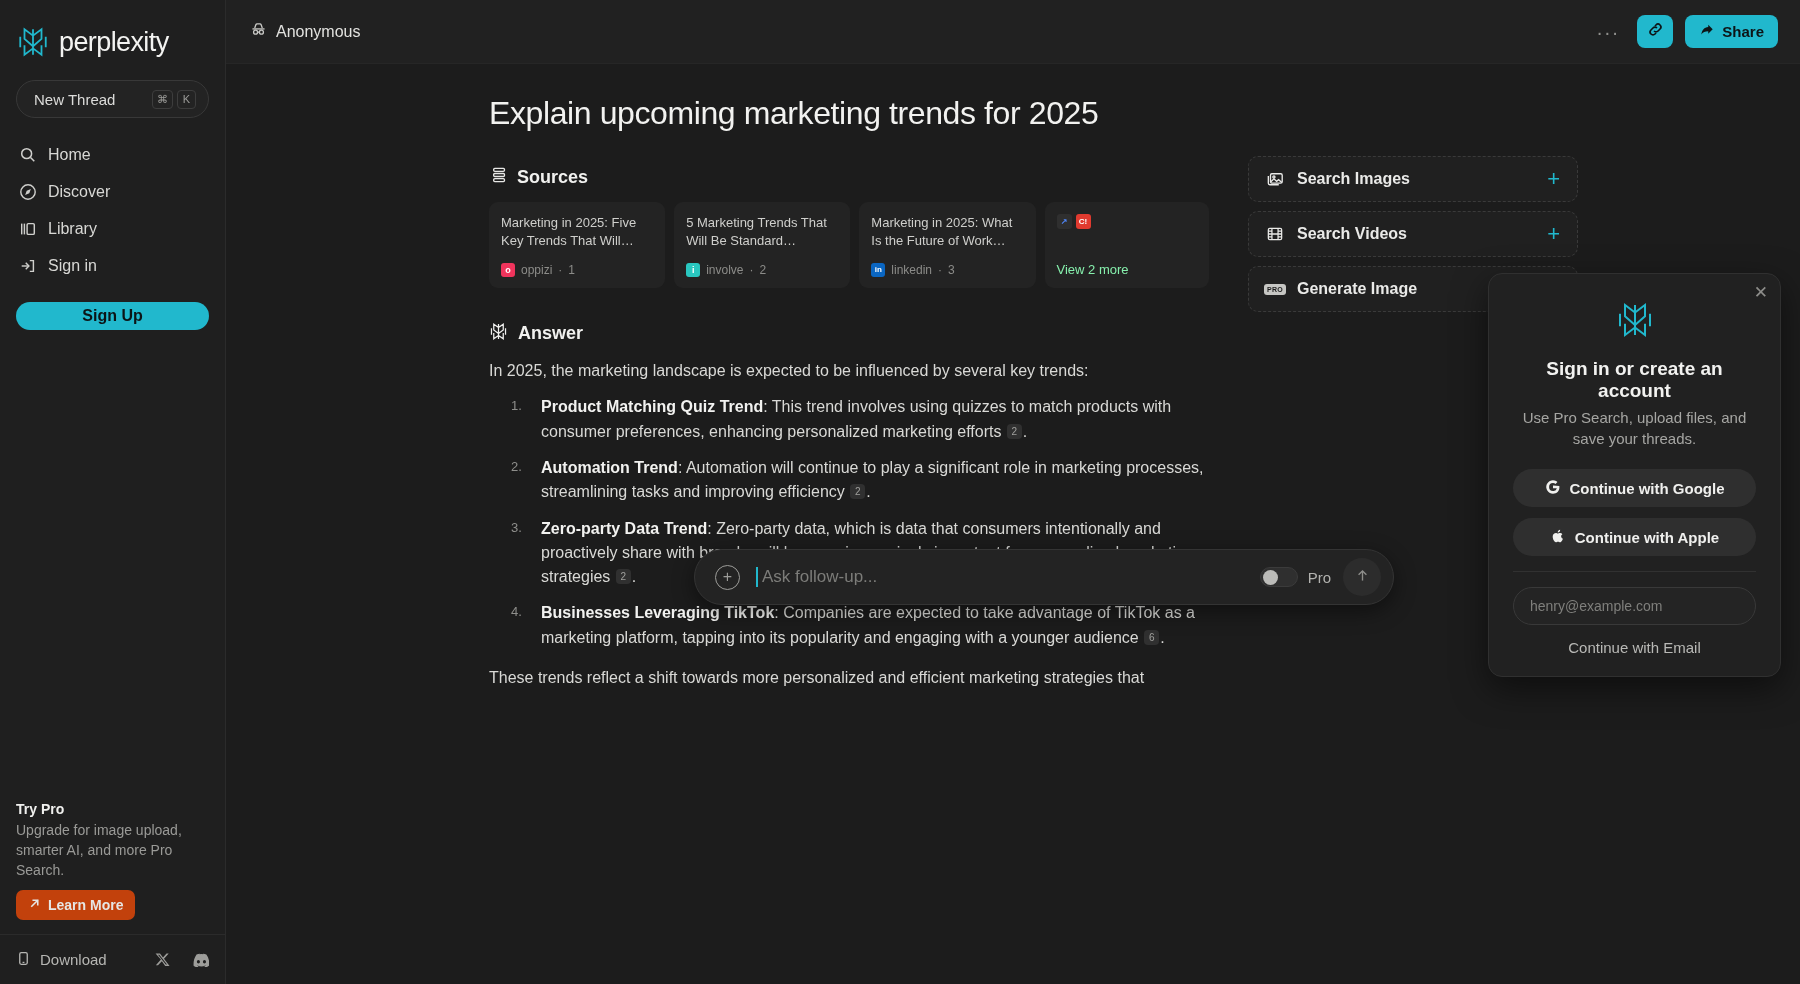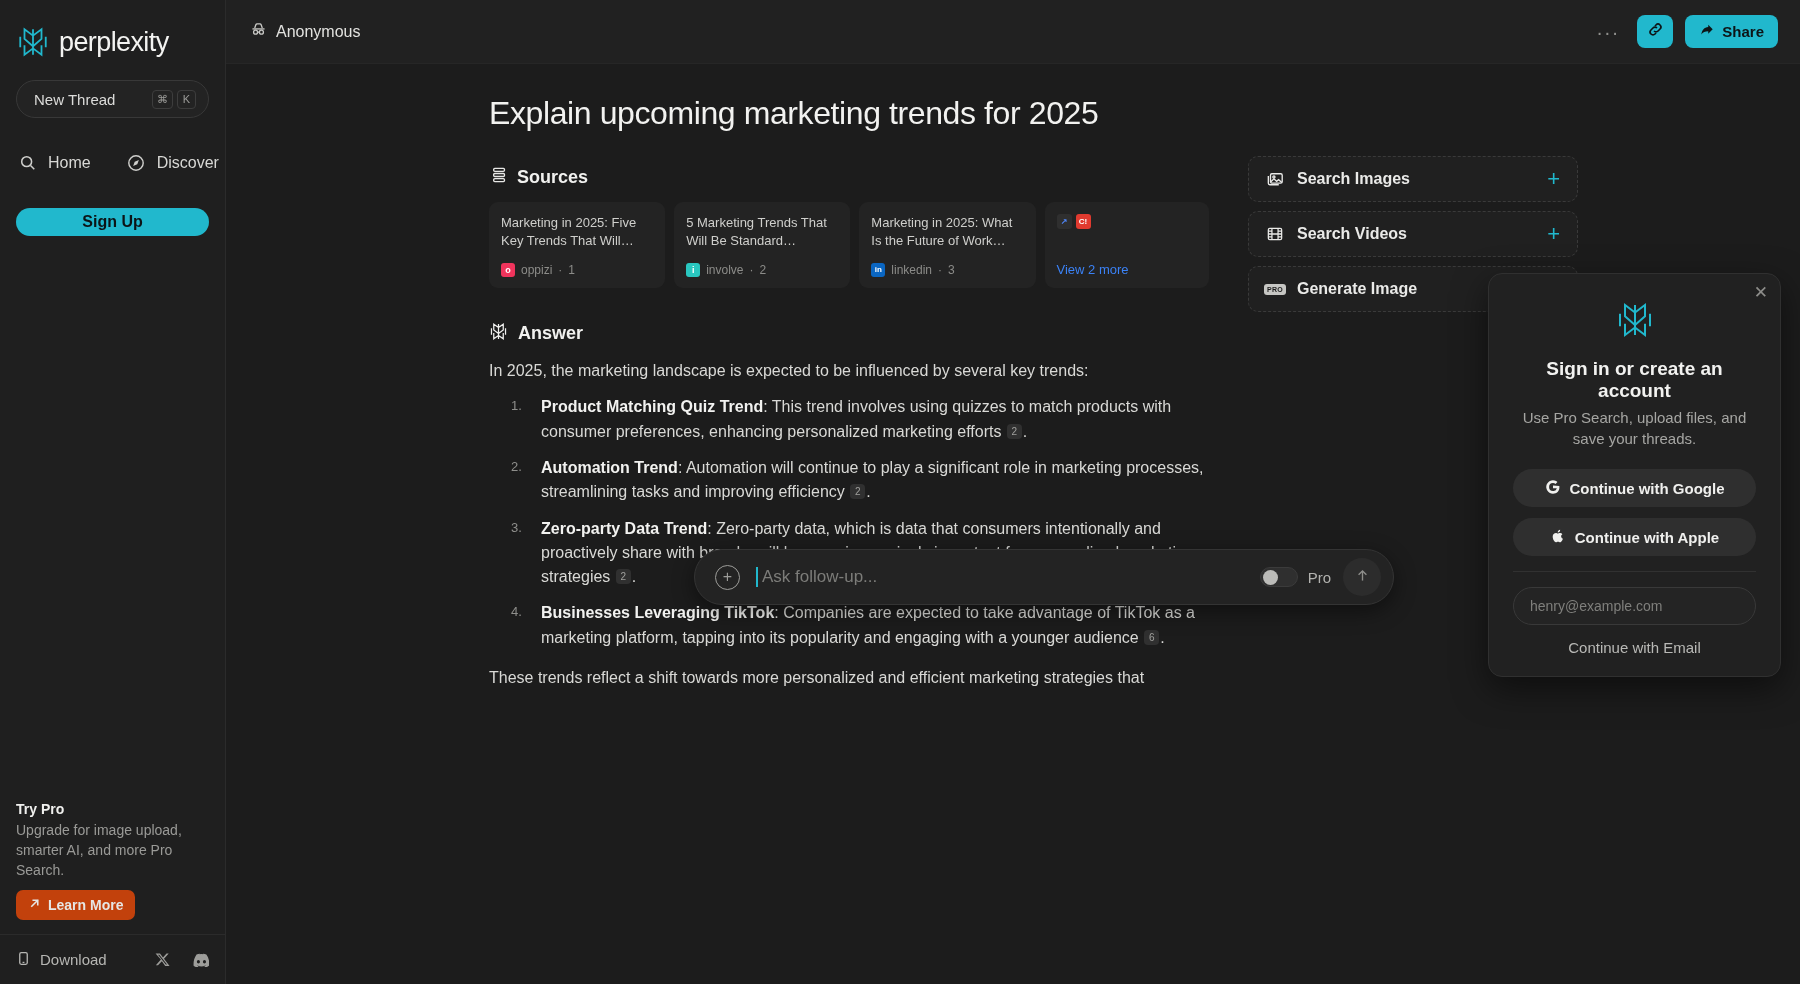--- a/index.html
+++ b/index.html
@@ -32,21 +32,21 @@
     padding:0 12px 0 17px; cursor:pointer;
   }
   .new-thread-label { font-size:15px; color:#dcdcda; }
   .kbd-group { display:flex; gap:4px; }
   .kbd {
     border:1px solid #3d3d3d; border-radius:4px; min-width:19px; height:19px;
     font-size:11px; color:#9b9b98; display:flex; align-items:center; justify-content:center;
     padding:0 4px;
   }
 
-  .nav { margin-top:18px; display:flex; flex-direction:row; }
+  .nav { margin-top:18px; display:flex; flex-direction:column; }
   .nav-item {
     display:flex; align-items:center; gap:11px;
     padding:9px 18px; font-size:16px; color:#d8d8d5; cursor:pointer;
   }
   .nav-icon { width:19px; height:19px; flex:0 0 19px; display:flex; align-items:center; justify-content:center; }
 
   .signup-btn {
     margin:18px 16px 0 16px; height:28px; border-radius:20px;
     background:#21b8cd; color:#0c1416; font-size:16px; font-weight:700;
     display:flex; align-items:center; justify-content:center; cursor:pointer;
@@ -115,21 +115,21 @@
   }
   .source-title {
     font-size:13px; line-height:1.33; color:#cfcfcc;
     display:-webkit-box; -webkit-line-clamp:2; -webkit-box-orient:vertical; overflow:hidden;
   }
   .source-meta { display:flex; align-items:center; gap:6px; margin-top:14px; font-size:12px; color:#8c8c89; }
   .favicon { width:14px; height:14px; border-radius:3px; flex:0 0 14px; display:flex; align-items:center; justify-content:center; font-size:9px; font-weight:700; }
   .more-card { width:168px; }
   .more-icons { display:flex; gap:4px; align-items:center; }
   .mini-ico { width:15px; height:15px; border-radius:3px; display:flex; align-items:center; justify-content:center; font-size:8px; font-weight:700; color:#fff; }
-  .more-label { font-size:13px; color:#3b82f6; margin-top:16px; }
+  .more-label { font-size:13px; color:#86efac; margin-top:16px; }
 
   .answer-head { margin-top:34px; }
   .answer-body { font-size:16px; line-height:1.52; color:#d9d9d6; }
   .answer-intro { margin-bottom:12px; }
   ol.trend-list { list-style:none; counter-reset:t; margin:0 0 16px 0; }
   ol.trend-list > li {
     counter-increment:t; position:relative; padding-left:52px; margin-bottom:12px;
   }
   ol.trend-list > li:before {
     content:counter(t) "."; position:absolute; left:22px; top:1px;

